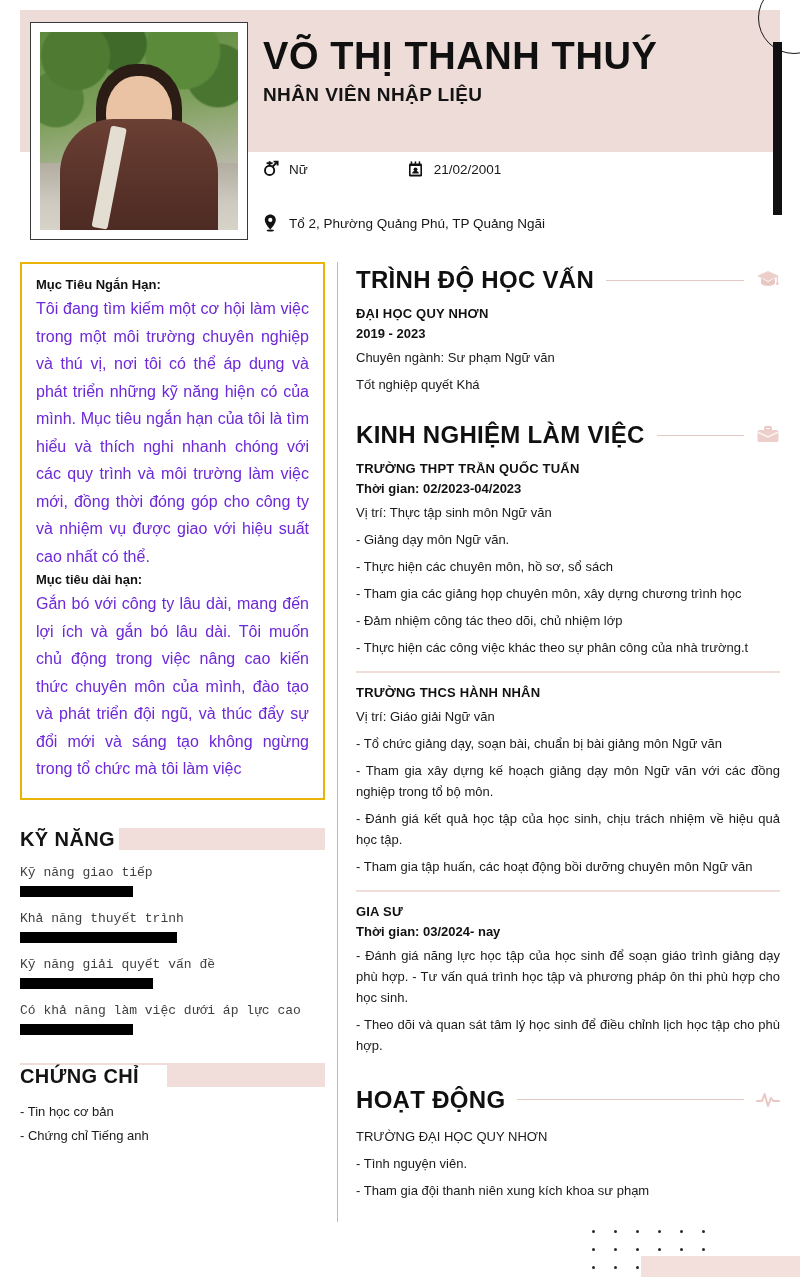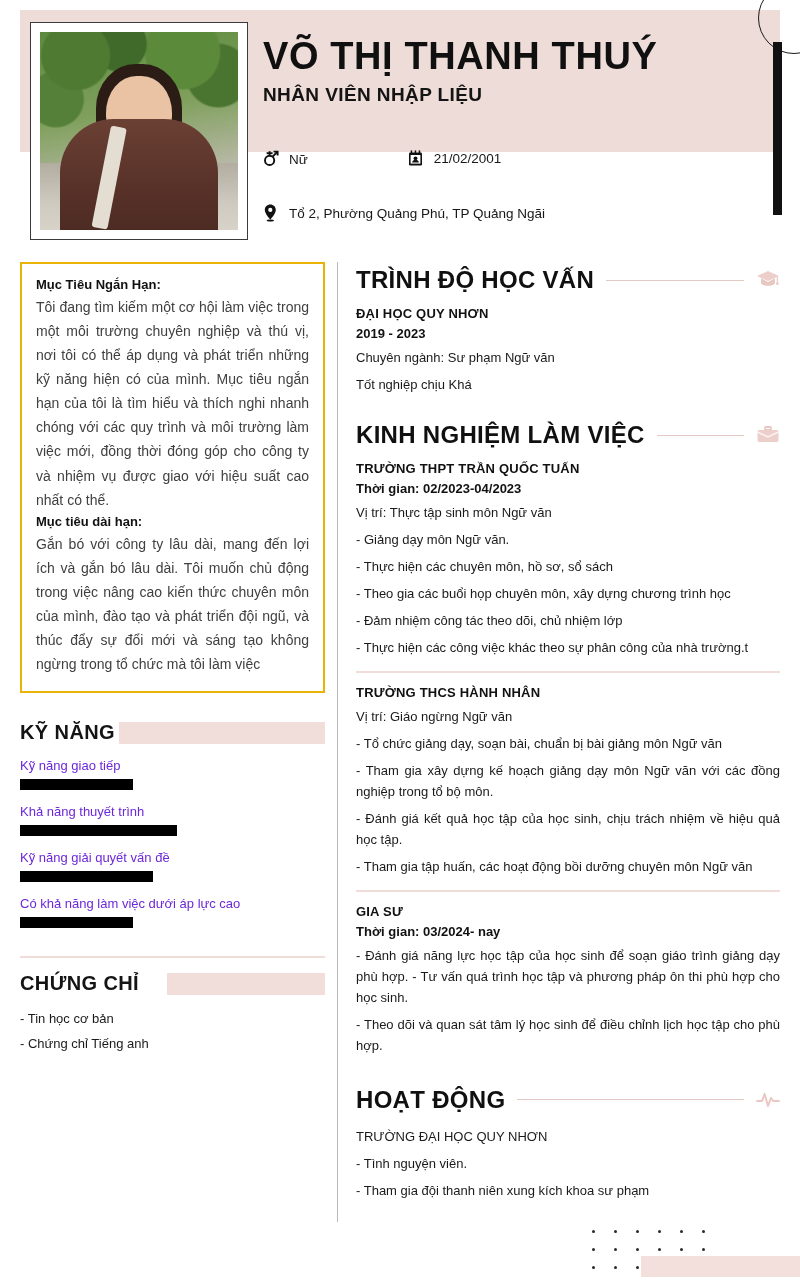--- a/index.html
+++ b/index.html
@@ -91,55 +91,55 @@
   .name {
     font-size: 38px; font-weight: 700; letter-spacing: 0.6px;
     line-height: 1.06; color: #101010; white-space: nowrap;
   }
   .job-title {
     margin-top: 8px;
     font-size: 19px; font-weight: 700; letter-spacing: 0.4px; color: #141414;
   }
 
   .contact-rows { position: absolute; left: 263px; top: 150px; width: 500px; }
-  .contact-line { display: flex; align-items: flex-start; gap: 8px; height: 28px; }
+  .contact-line { display: flex; align-items: flex-end; gap: 8px; height: 28px; }
   .contact-item { display: flex; align-items: center; }
   .contact-item .ci { width: 26px; display: flex; align-items: center; justify-content: flex-start; }
   .contact-item .ctext { font-size: 13.5px; color: #181818; }
   .contact-gap { width: 84px; }
 
   
   .col-divider {
     position: absolute; left: 337px; top: 262px;
     width: 1px; height: 960px; background: #b9b9b9;
   }
 
   
   .left { position: absolute; left: 20px; top: 262px; width: 305px; }
   .objective-box {
     border: 2px solid #eab308;
     padding: 13px 14px 15px 14px;
   }
   .obj-head { font-size: 13px; font-weight: 700; color: #111; margin-bottom: 3px; }
   .obj-text {
-    font-size: 14px; line-height: 1.72; text-align: justify; color: #404040;
+    font-size: 16px; line-height: 1.72; text-align: justify; color: #6d28d9;
     text-justify: inter-word;
   }
 
   .sec-title-wrap { display: flex; align-items: center; gap: 4px; margin-top: 28px; }
   .sec-title-left { font-size: 20px; font-weight: 700; letter-spacing: 0.4px; white-space: nowrap; }
   .pink-swatch { flex: 1; height: 22px; background: #f1dedb; }
 
   .skills { margin-top: 14px; }
   .skill { margin-bottom: 14px; }
-  .skill-label { font-size: 13px; color: #6d28d9; margin-bottom: 6px; }
+  .skill-label { font-size: 13px; color: #404040; margin-bottom: 6px; font-family: Liberation Mono, monospace; }
   .skill-bar { height: 11px; background: #000000; }
 
   .cert-rule { height: 2px; background: #f0dcd9; margin-top: 28px; }
-  .cert-head-wrap { display: flex; align-items: center; gap: 28px; margin-top: 14px; }
+  .cert-head-wrap { display: flex; align-items: center; gap: 28px; margin-top: 0; }
   .cert-list { margin-top: 12px; }
   .cert-item { font-size: 13px; line-height: 1.9; color: #1a1a1a; }
 
   
   .right { position: absolute; left: 356px; top: 266px; width: 424px; }
   .rsec-head { display: flex; align-items: center; gap: 12px; }
   .rsec-title { font-size: 24px; font-weight: 700; letter-spacing: 0.3px; white-space: nowrap; color: #101010; }
   .rsec-rule { flex: 1; height: 1px; background: #e3c8c4; }
   .rsec-icon { width: 24px; height: 24px; flex: 0 0 24px; display: flex; align-items: center; justify-content: center; }
 
@@ -296,49 +296,49 @@
           <path d="M12 1 L23 6 L12 11 L1 6 Z" fill="#eccfca"></path>
           <path d="M5 8.2 v4.2 c0 2 3.2 3.4 7 3.4 s7-1.4 7-3.4 V8.2 L12 12 Z" fill="#e8c6c1"></path>
           <path d="M21.4 6.6 v6" stroke="#eccfca" stroke-width="1.4" fill="none"></path>
           <circle cx="21.4" cy="13.6" r="1.5" fill="#eccfca"></circle>
         </svg>
       </div>
     </div>
     <div class="org">ĐẠI HỌC QUY NHƠN</div>
     <div class="when">2019 - 2023</div>
     <div class="line">Chuyên ngành: Sư phạm Ngữ văn</div>
-    <div class="line">Tốt nghiệp chịu Khá</div>
+    <div class="line">Tốt nghiệp quyết Khá</div>
 
     <div class="rsec-head" style="margin-top:26px">
       <div class="rsec-title">KINH NGHIỆM LÀM VIỆC</div>
       <div class="rsec-rule"></div>
       <div class="rsec-icon">
         <svg width="24" height="20" viewBox="0 0 24 20">
           <rect x="9" y="2" width="6" height="3" rx="1" fill="none" stroke="#e8c6c1" stroke-width="1.8"></rect>
           <rect x="1.5" y="5" width="21" height="12" rx="1.6" fill="#eccfca"></rect>
           <path d="M1.5 7 L12 12 L22.5 7" fill="none" stroke="#fbf3f2" stroke-width="1.5"></path>
         </svg>
       </div>
     </div>
 
     <div class="blk">
       <div class="org">TRƯỜNG THPT TRẦN QUỐC TUẤN</div>
       <div class="when">Thời gian: 02/2023-04/2023</div>
       <div class="line">Vị trí: Thực tập sinh môn Ngữ văn</div>
       <div class="line">- Giảng dạy môn Ngữ văn.</div>
       <div class="line">- Thực hiện các chuyên môn, hồ sơ, sổ sách</div>
-      <div class="line">- Theo gia các buổi họp chuyên môn, xây dựng chương trình học</div>
+      <div class="line">- Tham gia các giảng họp chuyên môn, xây dựng chương trình học</div>
       <div class="line">- Đảm nhiệm công tác theo dõi, chủ nhiệm lớp</div>
       <div class="line">- Thực hiện các công việc khác theo sự phân công của nhà trường.t</div>
     </div>
     <div class="hr-pink"></div>
 
     <div class="blk">
       <div class="org">TRƯỜNG THCS HÀNH NHÂN</div>
-      <div class="line">Vị trí: Giáo ngừng Ngữ văn</div>
+      <div class="line">Vị trí: Giáo giải Ngữ văn</div>
       <div class="line">- Tổ chức giảng dạy, soạn bài, chuẩn bị bài giảng môn Ngữ văn</div>
       <div class="line just">- Tham gia xây dựng kế hoạch giảng dạy môn Ngữ văn với các đồng nghiệp trong tổ bộ môn.</div>
       <div class="line just">- Đánh giá kết quả học tập của học sinh, chịu trách nhiệm về hiệu quả học tập.</div>
       <div class="line just">- Tham gia tập huấn, các hoạt động bồi dưỡng chuyên môn Ngữ văn</div>
     </div>
     <div class="hr-pink"></div>
 
     <div class="blk">
       <div class="org">GIA SƯ</div>
       <div class="when">Thời gian: 03/2024- nay</div>

